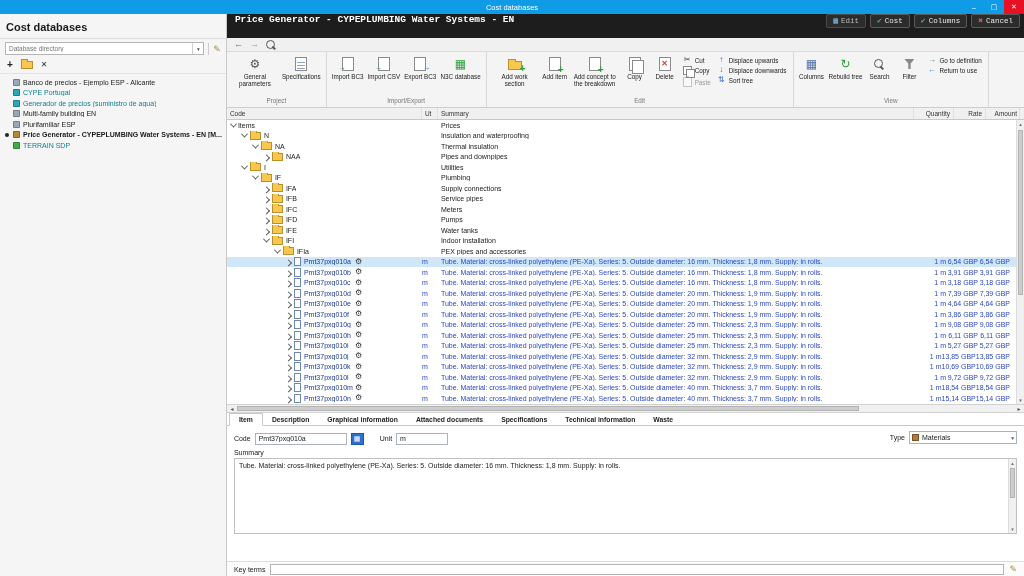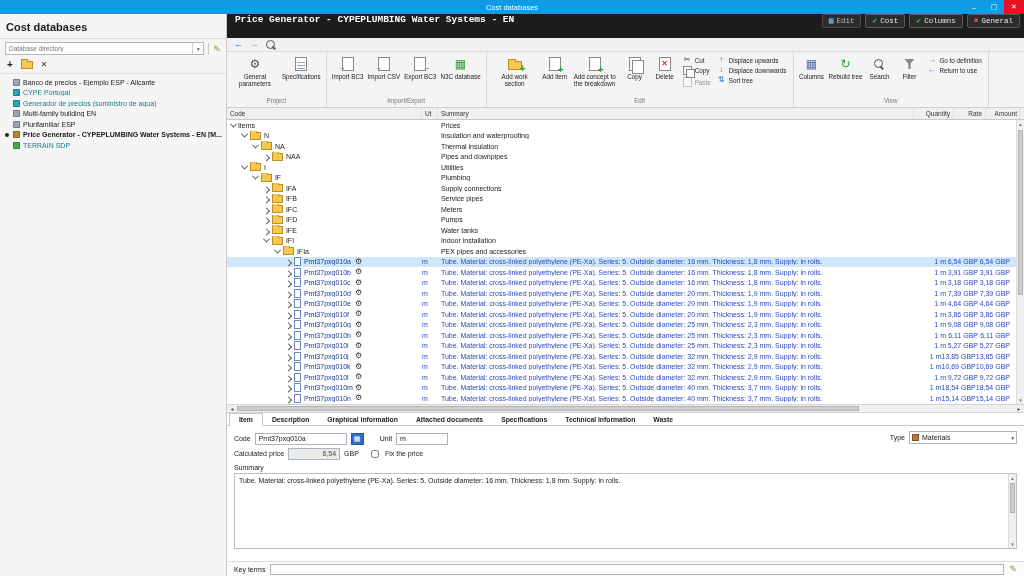--- a/index.html
+++ b/index.html
@@ -240,21 +240,21 @@
             <div class="mh-btn">
               <span class="hic hic-check">✔</span>
               <span>Cost</span>
             </div>
             <div class="mh-btn">
               <span class="hic hic-check">✔</span>
               <span>Columns</span>
             </div>
             <div class="mh-btn">
               <span class="hic hic-cross">✖</span>
-              <span>General</span>
+              <span>Cancel</span>
             </div>
           </div>
       </div>
 
       <div class="quickbar" id="quickbar">
           <span class="qb-ic" style="color: rgb(43, 111, 208);">←</span>
           <span class="qb-ic" style="color: rgb(154, 154, 154);">→</span>
           <span class="qb-ic i-zoom"></span>
         </div>
 
@@ -820,27 +820,20 @@
           <input class="d-inp unit" value="m" style="">
           <span class="d-type">
             <span class="d-lbl">Type</span>
             <span class="d-select">
               <span class="sel-ic"></span>
               <span>Materials</span>
               <span class="sel-arrow">▾</span>
             </span>
           </span>
         </div>
-        <div class="d-row">
-          <span class="d-lbl">Calculated price</span>
-          <input class="d-inp price" readonly="" value="6,54" style="">
-          <span class="d-lbl">GBP</span>
-          <input type="checkbox" class="d-chk" style="">
-          <span class="d-lbl">Fix the price</span>
-        </div>
         <div class="d-sec-lbl">Summary</div>
         <div class="summary-box">
           <span>Tube. Material: cross-linked polyethylene (PE-Xa). Series: 5. Outside diameter: 16 mm. Thickness: 1,8 mm. Supply: in rolls.</span>
           <div class="sum-scroll">
             <div class="vsa up">▴</div>
             <div class="sum-thumb"></div>
             <div class="vsa down">▾</div>
           </div>
         </div>
       </div>

